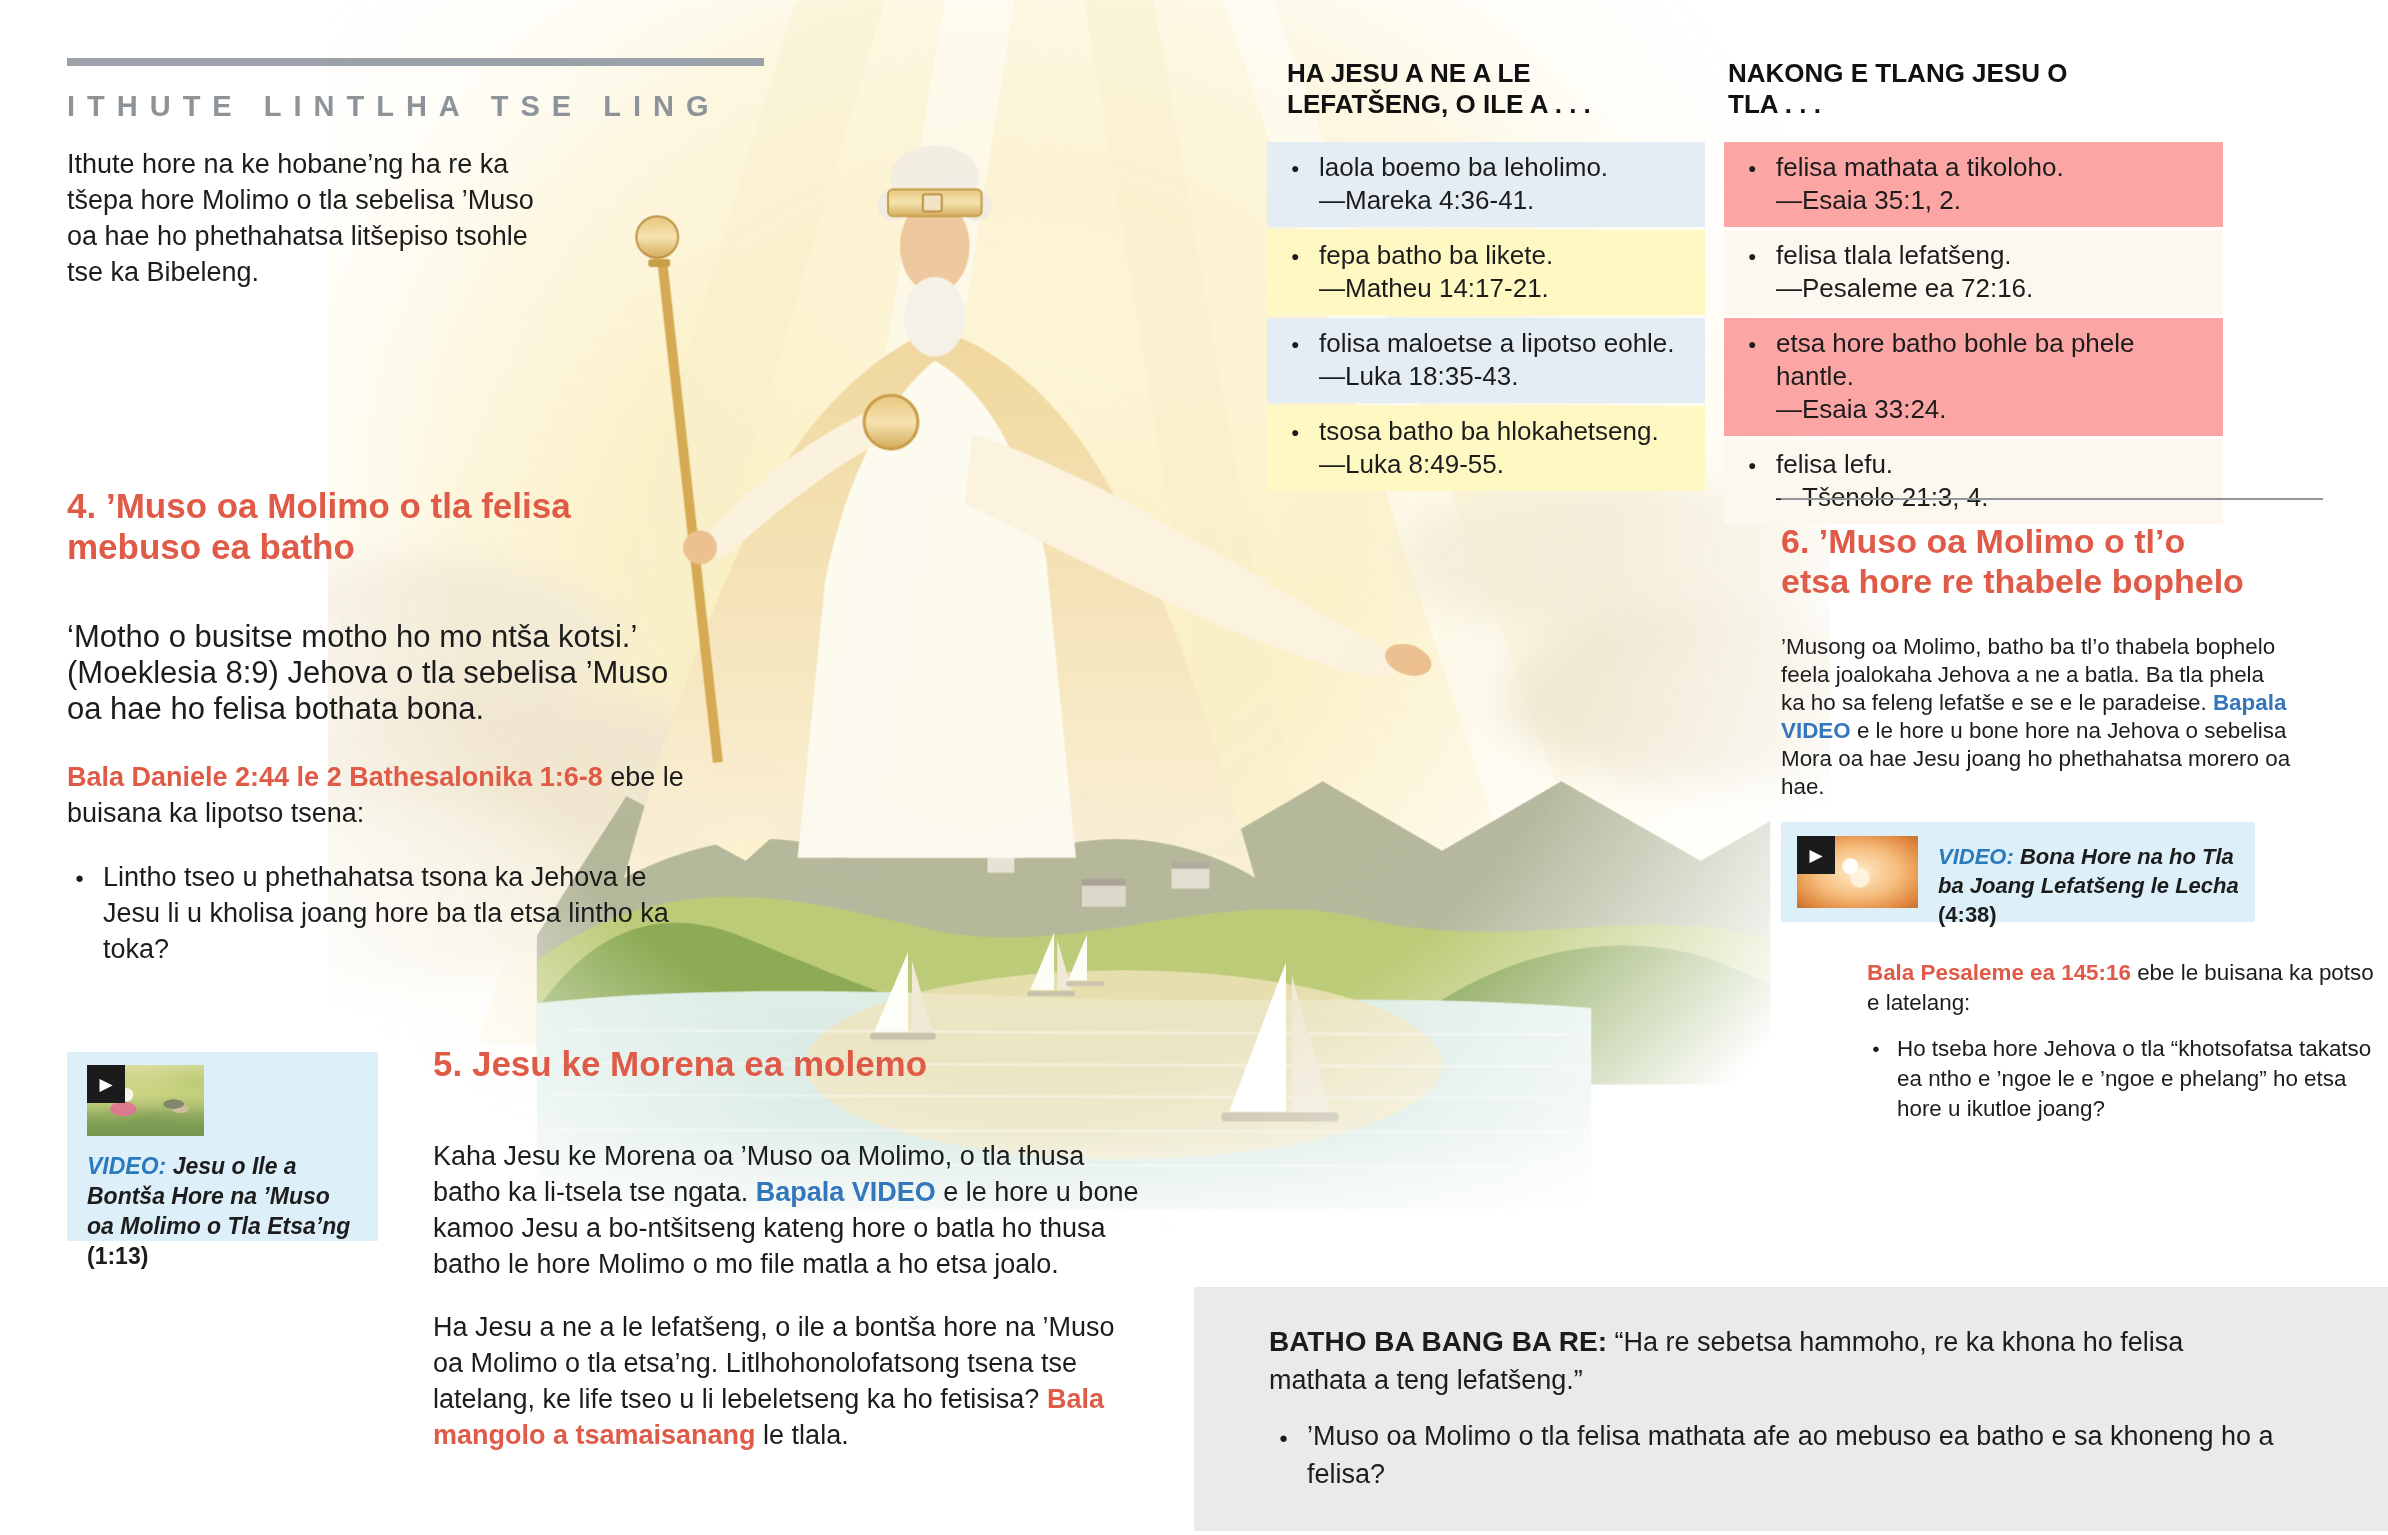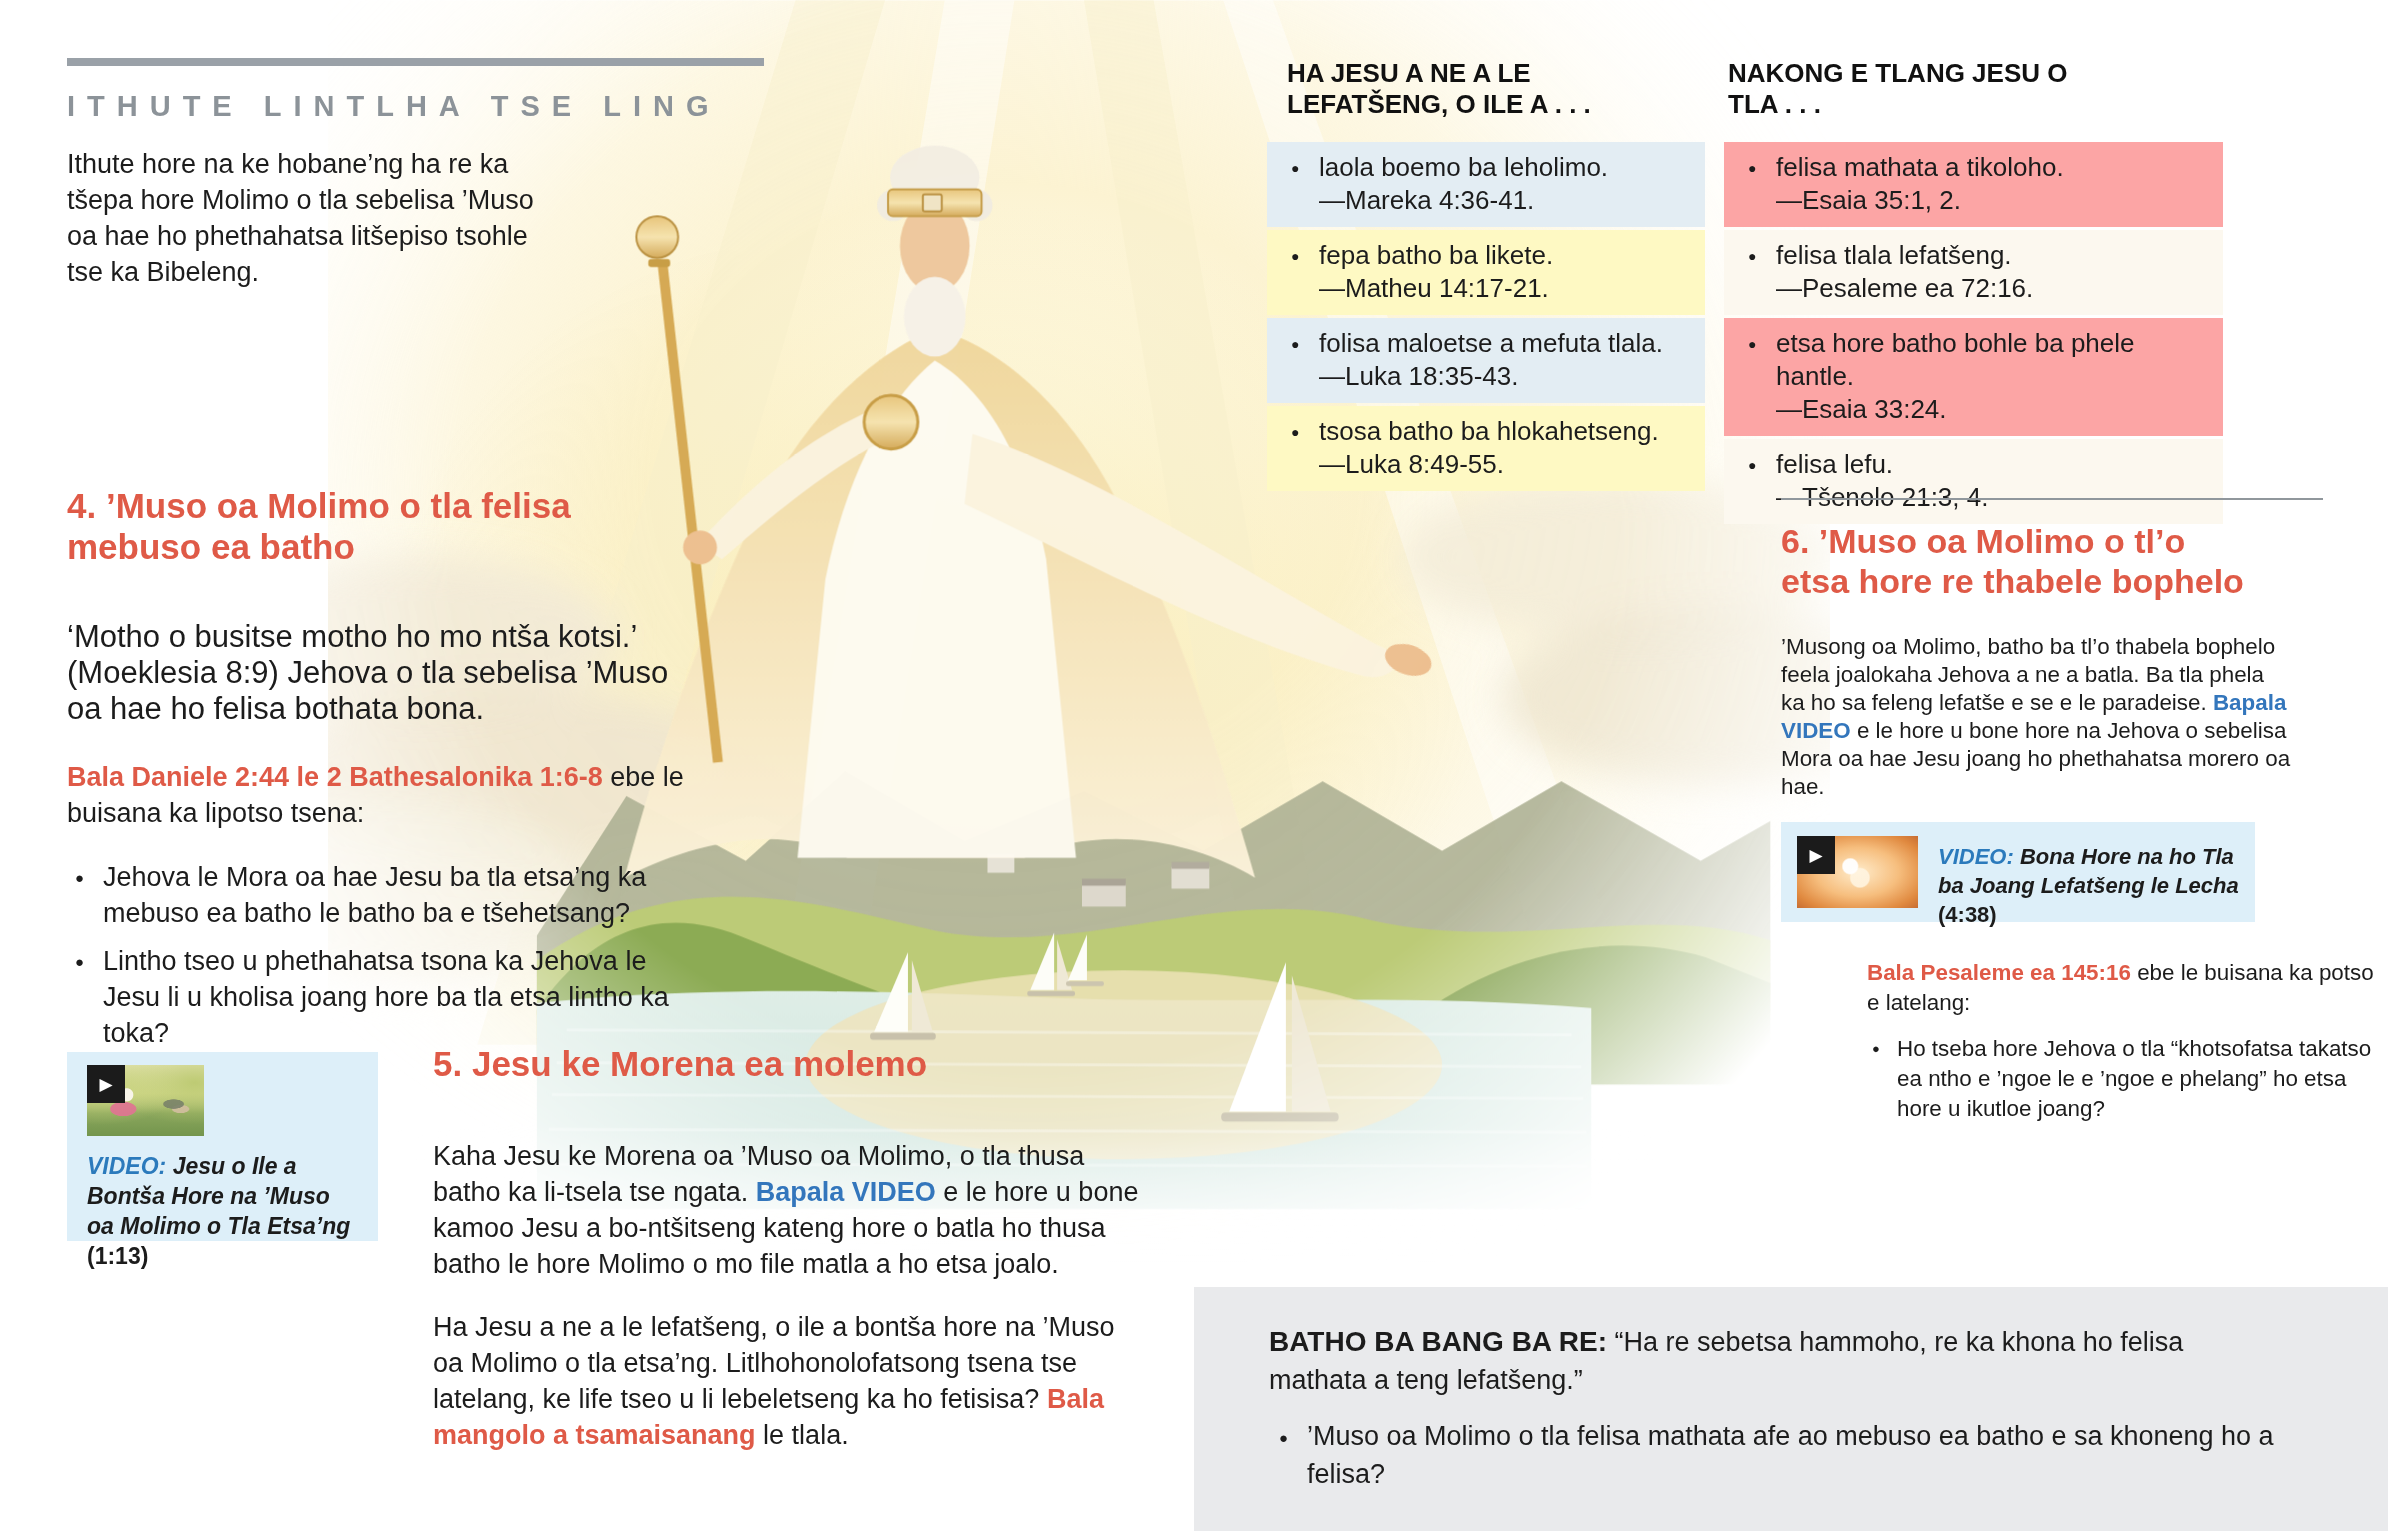--- a/index.html
+++ b/index.html
@@ -247,21 +247,20 @@
     <div class="kicker-rule"></div>
     <div class="kicker">ITHUTE LINTLHA TSE LING</div>
   </div>
   <p class="intro">Ithute hore na ke hobane’ng ha re ka tšepa hore Molimo o tla sebelisa ’Muso oa hae ho phethahatsa litšepiso tsohle tse ka Bibeleng.</p>
 
   <div class="section4">
     <h2 class="s-title">4. ’Muso oa Molimo o tla felisa mebuso ea batho</h2>
     <p class="body">‘Motho o busitse motho ho mo ntša kotsi.’ (Moeklesia 8:9) Jehova o tla sebelisa ’Muso oa hae ho felisa bothata bona.</p>
     <p class="read"><span class="orange-link">Bala Daniele 2:44 le 2 Bathesalonika 1:6-8</span><span> ebe le buisana ka lipotso tsena:</span></p>
     <ul class="q-list">
-      <li>Jehova le Mora oa hae Jesu ba tla etsa’ng ka mebuso ea batho le batho ba e tšehetsang?</li>
       <li>Lintho tseo u phethahatsa tsona ka Jehova le Jesu li u kholisa joang hore ba tla etsa lintho ka toka?</li>
     </ul>
   </div>
 
   <div class="video-box video-box-left">
     <div class="thumb thumb-left">
       <span class="play">▶</span>
     </div>
     <p class="caption"><span class="vlabel">VIDEO:</span> <span>Jesu o Ile a Bontša Hore na ’Muso oa Molimo o Tla Etsa’ng</span> <span class="dur">(1:13)</span></p>
   </div>
@@ -270,21 +269,21 @@
     <h2 class="s-title">5. Jesu ke Morena ea molemo</h2>
     <p class="body1"><span>Kaha Jesu ke Morena oa ’Muso oa Molimo, o tla thusa batho ka li-tsela tse ngata. </span><span class="blue-link">Bapala VIDEO</span><span> e le hore u bone kamoo Jesu a bo-ntšitseng kateng hore o batla ho thusa batho le hore Molimo o mo file matla a ho etsa joalo.</span></p>
     <p class="body2"><span>Ha Jesu a ne a le lefatšeng, o ile a bontša hore na ’Muso oa Molimo o tla etsa’ng. Litlhohonolofatsong tsena tse latelang, ke life tseo u li lebeletseng ka ho fetisisa? </span><span class="orange-link">Bala mangolo a tsamaisanang</span><span> le tlala.</span></p>
   </div>
 
   <div class="kb-table">
     <div class="kb-col1">
       <div class="kb-header">HA JESU A NE A LE LEFATŠENG, O ILE A . . .</div>
       <div class="t-row c1-odd"><span>laola boemo ba leholimo.</span><br><span>—Mareka 4:36-41.</span></div>
       <div class="t-row c1-even"><span>fepa batho ba likete.</span><br><span>—Matheu 14:17-21.</span></div>
-      <div class="t-row c1-odd"><span>folisa maloetse a mefuta tlala.</span><br><span>—Luka 18:35-43.</span></div>
+      <div class="t-row c1-odd"><span>folisa maloetse a lipotso eohle.</span><br><span>—Luka 18:35-43.</span></div>
       <div class="t-row c1-even"><span>tsosa batho ba hlokahetseng.</span><br><span>—Luka 8:49-55.</span></div>
     </div>
     <div class="kb-col2">
       <div class="kb-header">NAKONG E TLANG JESU O TLA . . .</div>
       <div class="t-row c2-odd"><span>felisa mathata a tikoloho.</span><br><span>—Esaia 35:1, 2.</span></div>
       <div class="t-row c2-even"><span>felisa tlala lefatšeng.</span><br><span>—Pesaleme ea 72:16.</span></div>
       <div class="t-row c2-odd"><span>etsa hore batho bohle ba phele hantle.</span><br><span>—Esaia 33:24.</span></div>
       <div class="t-row c2-even"><span>felisa lefu.</span><br><span>—Tšenolo 21:3, 4.</span></div>
     </div>
   </div>

